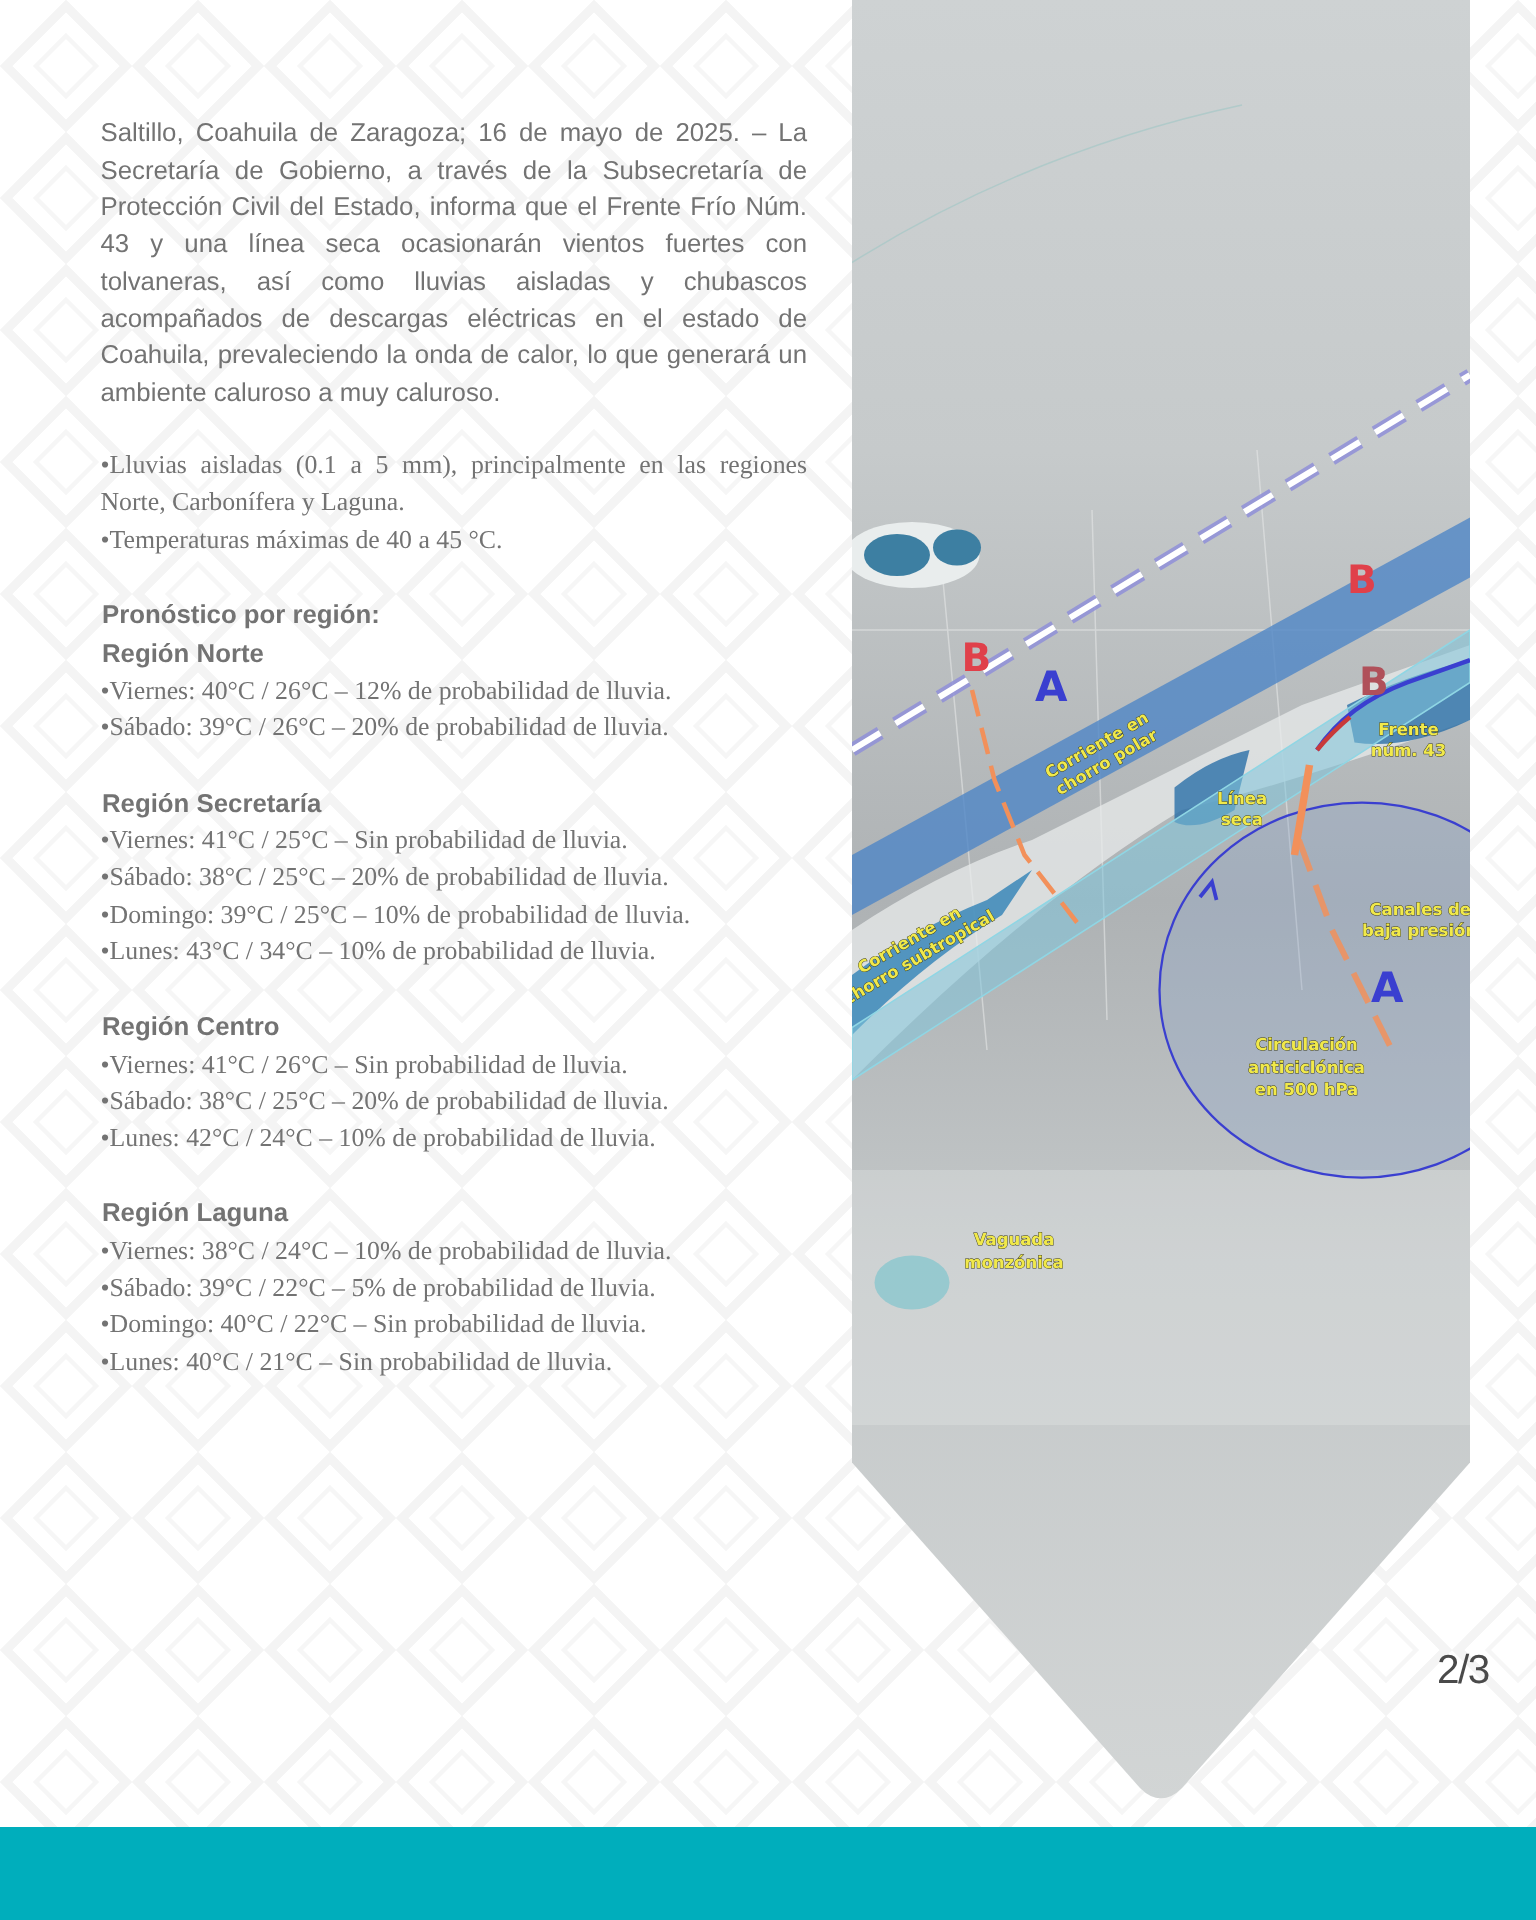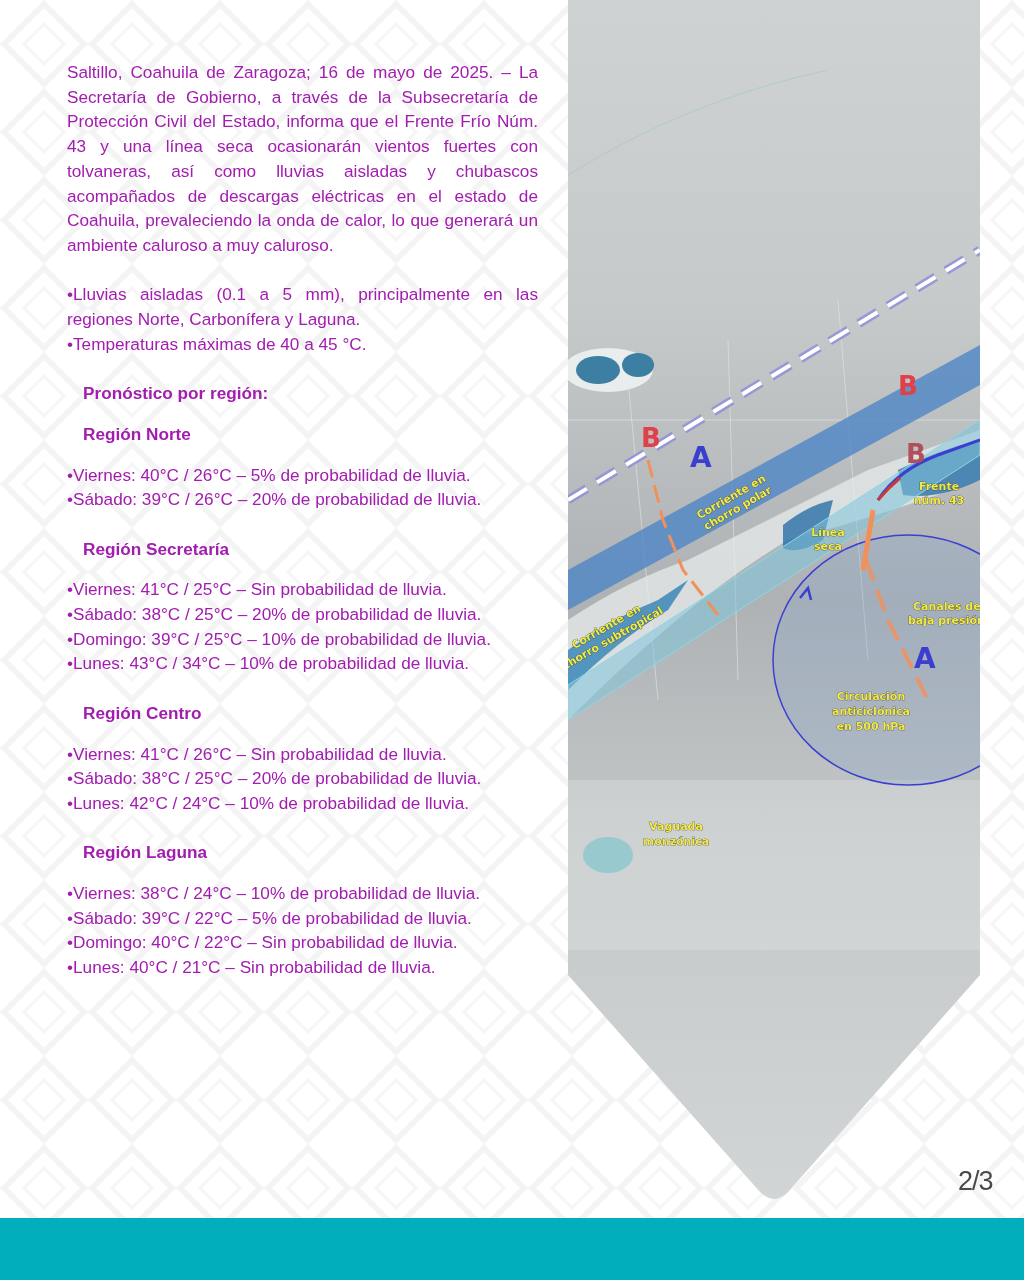--- a/index.html
+++ b/index.html
@@ -1,27 +1,27 @@
 <!DOCTYPE html>
 <html><head>
 <meta charset="utf-8">
 <style>
   html, body { margin:0; padding:0; }
   body { width:1024px; height:1280px; position:relative; overflow:hidden; background:#ffffff;
          font-family:"Liberation Sans", sans-serif; }
   .bg-pattern { position:absolute; left:0; top:0; width:1024px; height:1220px; }
-  .text-col { position:absolute; left:67px; top:60px; width:471px; color:#a21caf;
+  .text-col { position:absolute; left:67px; top:76px; width:471px; color:#737373;
               font-size:17.2px; line-height:24.7px; }
   .para { text-align:justify; margin:0 0 24.7px 0; }
   .para p { margin:0; }
-  .bullet { margin:0; text-align:justify; }
-  .heading { font-weight:bold; margin:16px; }
+  .bullet { margin:0; text-align:justify;font-family:Liberation Serif, serif; }
+  .heading { font-weight:bold; margin:1px; }
   .region { margin:0 0 24.7px 0; }
   .map-wrap { position:absolute; left:568px; top:0; width:412px; height:1202px; }
-  .page-num { position:absolute; left:958px; top:1166px; font-size:27px; color:#4a4a4a; letter-spacing:-1px; }
+  .page-num { position:absolute; left:958px; top:1098px; font-size:27px; color:#4a4a4a; letter-spacing:-1px; }
   .banner { position:absolute; left:0; top:1218px; width:1024px; height:62px; background:#00aebc; }
   .map-label { font-family:"DejaVu Sans", sans-serif; font-weight:bold; fill:#f1e94a; stroke:#3a3a1a; stroke-width:0.6px; paint-order:stroke; font-size:11px; }
 </style>
 </head>
 <body>
 
 <svg class="bg-pattern" viewBox="0 0 1024 1220">
   <defs>
     <pattern id="diam" width="88" height="88" patternUnits="userSpaceOnUse">
       <path d="M44 4 L84 44 L44 84 L4 44 Z" fill="none" stroke="#f4f4f4" stroke-width="6"></path>
@@ -37,21 +37,21 @@
   </div>
 
   <div class="para">
     <p class="bullet">•Lluvias aisladas (0.1 a 5 mm), principalmente en las regiones Norte, Carbonífera y Laguna.</p>
     <p class="bullet">•Temperaturas máximas de 40 a 45 °C.</p>
   </div>
 
   <div class="region">
     <p class="heading">Pronóstico por región:</p>
     <p class="heading">Región Norte</p>
-    <p class="bullet">•Viernes: 40°C / 26°C – 5% de probabilidad de lluvia.</p>
+    <p class="bullet">•Viernes: 40°C / 26°C – 12% de probabilidad de lluvia.</p>
     <p class="bullet">•Sábado: 39°C / 26°C – 20% de probabilidad de lluvia.</p>
   </div>
 
   <div class="region">
     <p class="heading">Región Secretaría</p>
     <p class="bullet">•Viernes: 41°C / 25°C – Sin probabilidad de lluvia.</p>
     <p class="bullet">•Sábado: 38°C / 25°C – 20% de probabilidad de lluvia.</p>
     <p class="bullet">•Domingo: 39°C / 25°C – 10% de probabilidad de lluvia.</p>
     <p class="bullet">•Lunes: 43°C / 34°C – 10% de probabilidad de lluvia.</p>
   </div>

